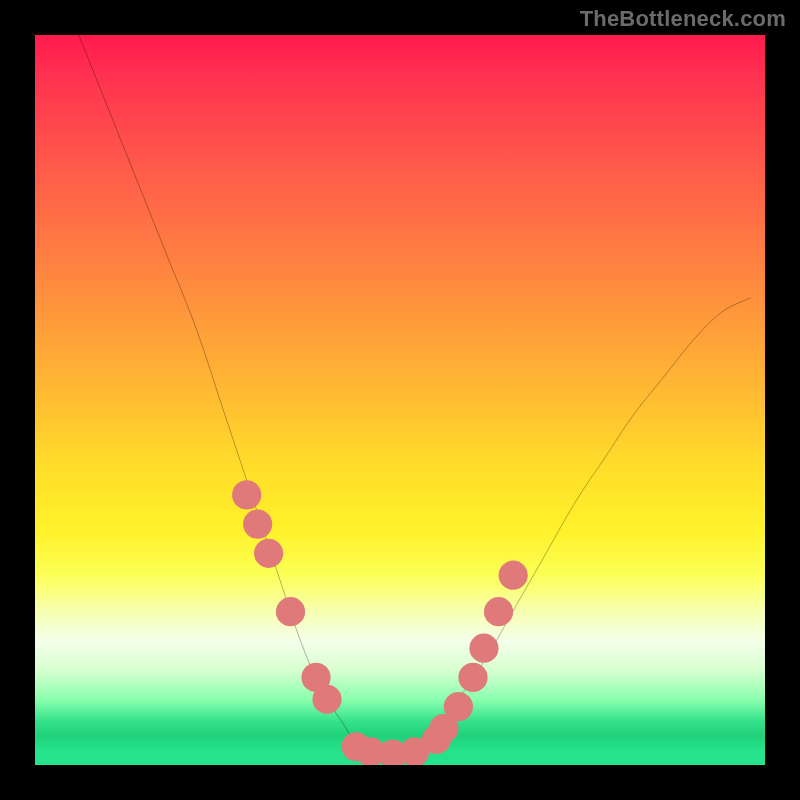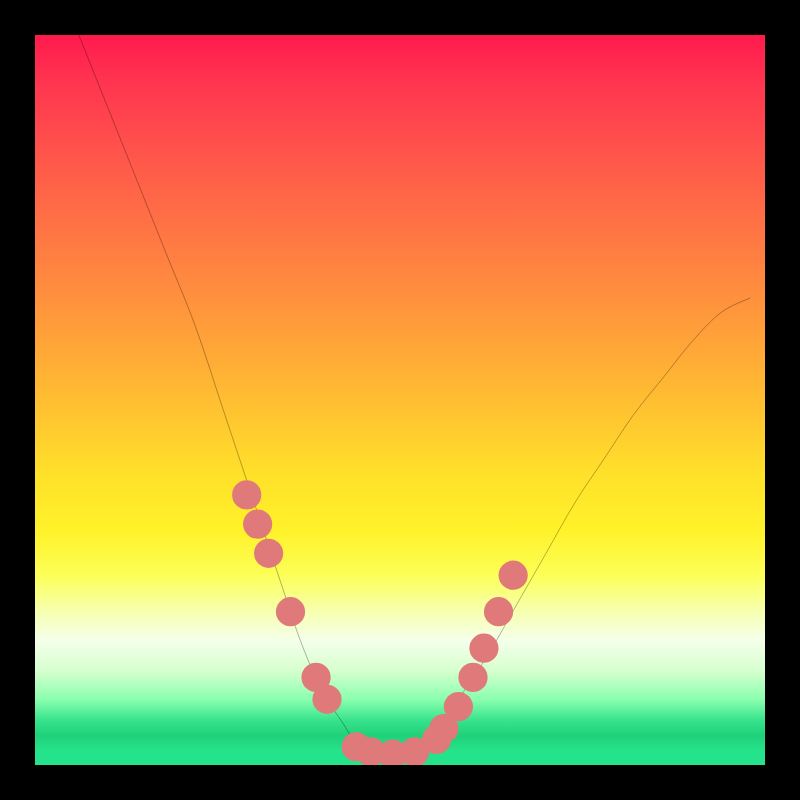--- a/index.html
+++ b/index.html
@@ -69,20 +69,21 @@
     top: 0;
     width: 100%;
     height: 100%;
   }
 </style>
 </head>
 <body>
 
 <div class="frame">
 
+  <div class="watermark">TheBottleneck.com</div>
 
   <div class="plot-area">
     <div class="gradient-bg"></div>
     <svg class="curve" viewBox="0 0 100 100" preserveAspectRatio="none">
       <path id="curve-path" fill="none" stroke="#000" stroke-width="0.3" vector-effect="non-scaling-stroke" d="M 6 0 C 6.666666666666667 1.6666666666666667, 8.666666666666666 6.666666666666666, 10 10 C 11.333333333333334 13.333333333333334, 12.666666666666666 16.666666666666668, 14 20 C 15.333333333333334 23.333333333333332, 16.666666666666668 26.666666666666668, 18 30 C 19.333333333333332 33.333333333333336, 20.666666666666668 36.333333333333336, 22 40 C 23.333333333333332 43.666666666666664, 25 49, 26 52 C 27 55, 27.333333333333332 56, 28 58 C 28.666666666666668 60, 29.333333333333332 62, 30 64 C 30.666666666666668 66, 31.333333333333332 68, 32 70 C 32.666666666666664 72, 33.333333333333336 74, 34 76 C 34.666666666666664 78, 35.333333333333336 80.16666666666667, 36 82 C 36.666666666666664 83.83333333333333, 37.333333333333336 85.5, 38 87 C 38.666666666666664 88.5, 39.333333333333336 89.83333333333333, 40 91 C 40.666666666666664 92.16666666666667, 41.333333333333336 93, 42 94 C 42.666666666666664 95, 43.333333333333336 96.33333333333333, 44 97 C 44.666666666666664 97.66666666666667, 45.333333333333336 97.75, 46 98 C 46.666666666666664 98.25, 47.333333333333336 98.41666666666667, 48 98.5 C 48.666666666666664 98.58333333333333, 49.333333333333336 98.58333333333333, 50 98.5 C 50.666666666666664 98.41666666666667, 51.333333333333336 98.33333333333333, 52 98 C 52.666666666666664 97.66666666666667, 53.333333333333336 97.16666666666667, 54 96.5 C 54.666666666666664 95.83333333333333, 55.333333333333336 94.91666666666667, 56 94 C 56.666666666666664 93.08333333333333, 57 92.5, 58 91 C 59 89.5, 60.666666666666664 87.16666666666667, 62 85 C 63.333333333333336 82.83333333333333, 64.66666666666667 80.33333333333333, 66 78 C 67.33333333333333 75.66666666666667, 68.66666666666667 73.33333333333333, 70 71 C 71.33333333333333 68.66666666666667, 72.66666666666667 66.16666666666667, 74 64 C 75.33333333333333 61.833333333333336, 76.66666666666667 60, 78 58 C 79.33333333333333 56, 80.66666666666667 53.833333333333336, 82 52 C 83.33333333333333 50.166666666666664, 84.66666666666667 48.666666666666664, 86 47 C 87.33333333333333 45.333333333333336, 88.66666666666667 43.5, 90 42 C 91.33333333333333 40.5, 92.66666666666667 39, 94 38 C 95.33333333333333 37, 97.33333333333333 36.333333333333336, 98 36"></path>
       <g id="markers">
           <circle cx="29" cy="63" r="2" fill="#e07a7a"></circle>
           <circle cx="30.5" cy="67" r="2" fill="#e07a7a"></circle>
           <circle cx="32" cy="71" r="2" fill="#e07a7a"></circle>
           <circle cx="35" cy="79" r="2" fill="#e07a7a"></circle>

